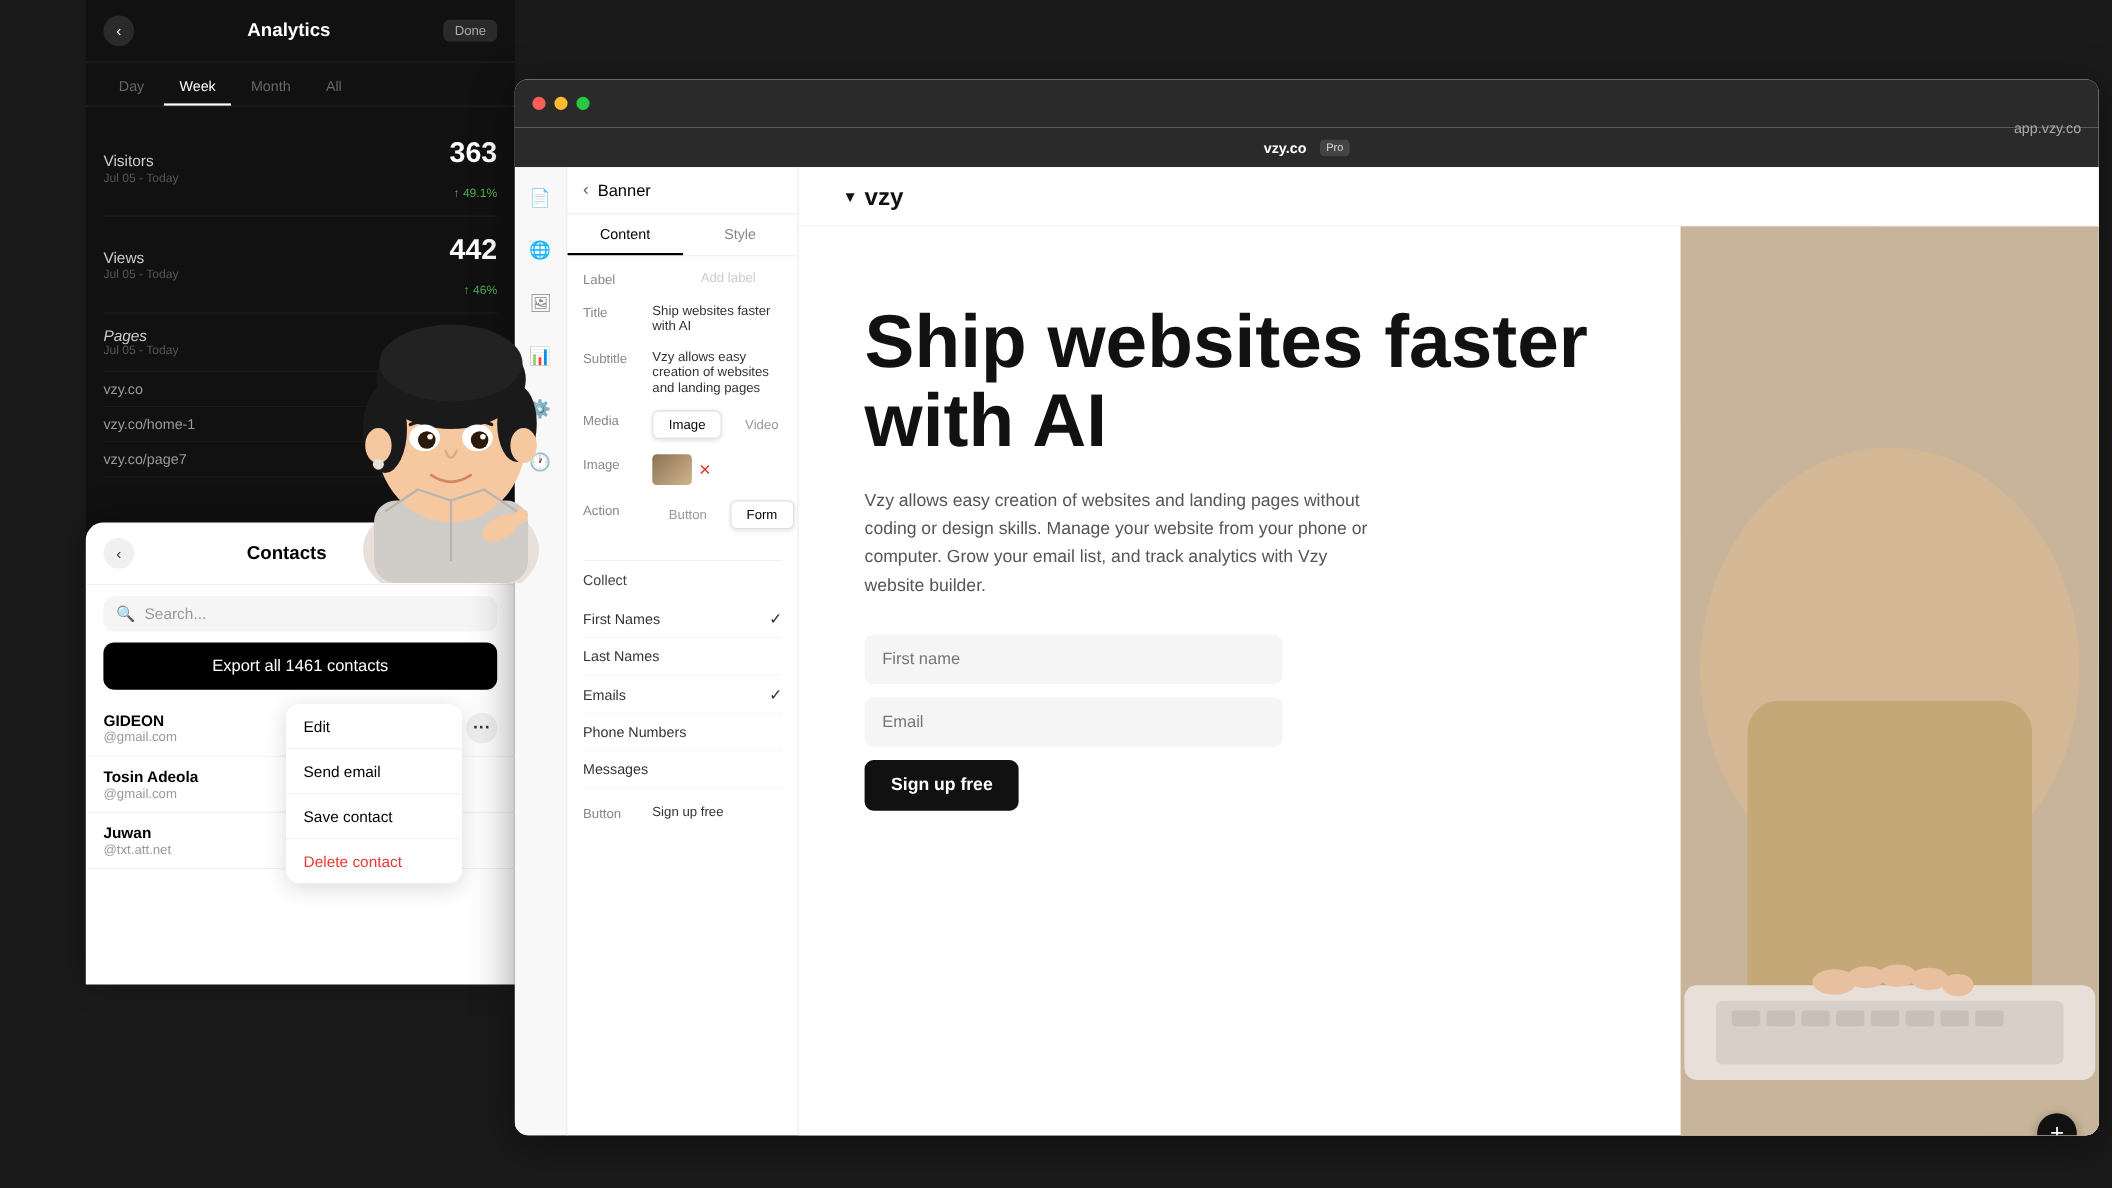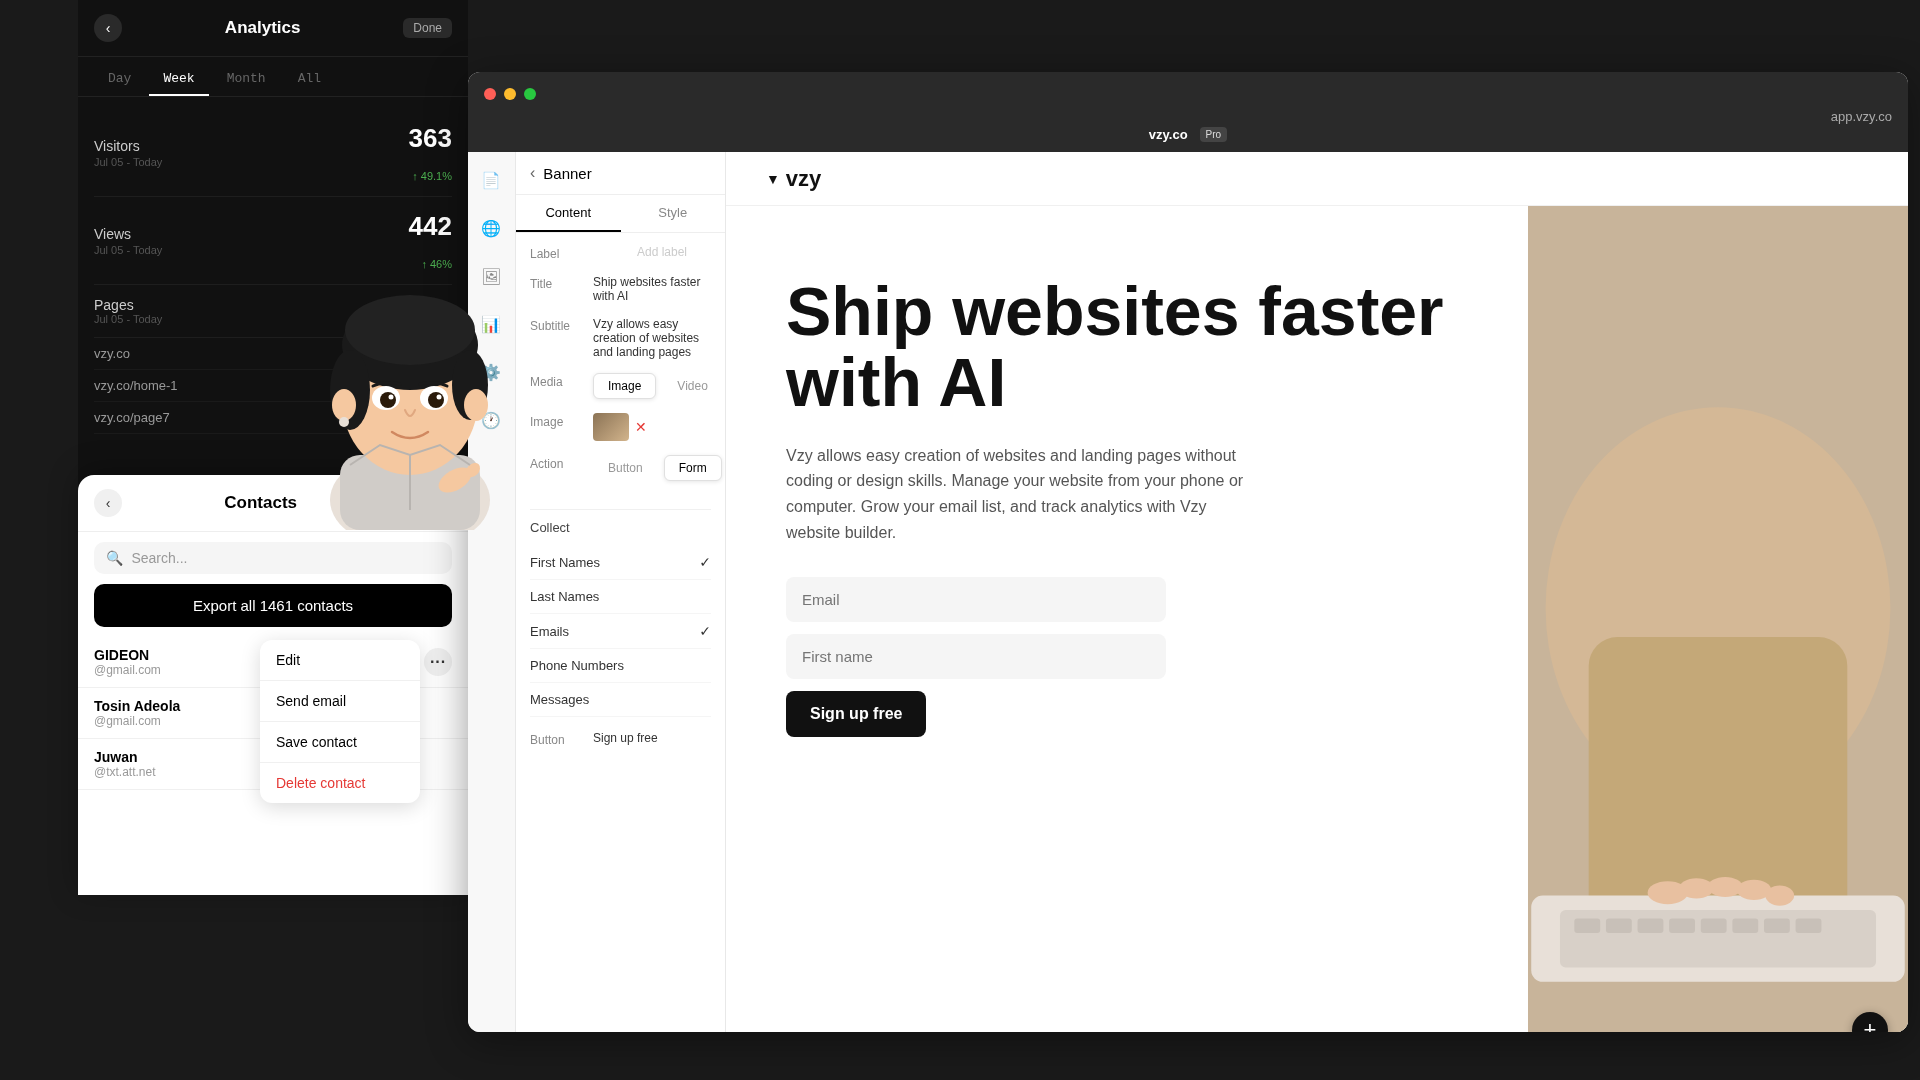--- a/index.html
+++ b/index.html
@@ -56,21 +56,20 @@
       padding: 8px 16px 0;
       border-bottom: 1px solid #222;
       gap: 4px;
     }
     .analytics-tab {
       padding: 6px 14px 8px;
       font-size: 13px;
       color: #666;
       cursor: pointer;
       border-bottom: 2px solid transparent;
-      font-family: Liberation Mono, monospace;
     }
     .analytics-tab.active {
       color: #fff;
       border-bottom: 2px solid #fff;
     }
     .analytics-stats {
       padding: 12px 16px;
     }
     .stat-row {
       display: flex;
@@ -83,21 +82,21 @@
     .stat-sub { font-size: 11px; color: #555; margin-top: 2px; }
     .stat-value { font-size: 26px; font-weight: 700; color: #fff; text-align: right; }
     .stat-change { font-size: 11px; color: #4CAF50; text-align: right; margin-top: 16px; }
     .pages-row {
       display: flex;
       justify-content: space-between;
       align-items: center;
       padding: 12px 0;
       border-bottom: 1px solid #1e1e1e;
     }
-    .pages-label { font-size: 14px; color: #ccc; font-weight: 500; }
+    .pages-label { font-size: 14px; color: #ccc; font-weight: 500; font-style: italic; }
     .pages-sub { font-size: 11px; color: #555; }
     .pages-right { font-size: 11px; color: #555; }
     .page-item {
       padding: 8px 0;
       font-size: 13px;
       color: #999;
       border-bottom: 1px solid #1a1a1a;
     }
 
     
@@ -770,22 +769,22 @@
             <span style="font-size: 14px;">▼</span>
             <span>vzy</span>
           </div>
         </div>
 
         <div class="website-hero">
           <div class="hero-content">
             <h1 class="hero-title">Ship websites faster with AI</h1>
             <p class="hero-subtitle">Vzy allows easy creation of websites and landing pages without coding or design skills. Manage your website from your phone or computer. Grow your email list, and track analytics with Vzy website builder.</p>
             <div class="hero-form">
+              <input class="hero-input" type="text" placeholder="First name" style="">
               <input class="hero-input" type="email" placeholder="Email" style="">
-              <input class="hero-input" type="text" placeholder="First name" style="">
               <button class="hero-btn">Sign up free</button>
             </div>
           </div>
           <div class="hero-image">
             
             <svg width="380" height="100%" viewBox="0 0 380 600" xmlns="http://www.w3.org/2000/svg" preserveAspectRatio="xMidYMid slice">
               <rect width="380" height="600" fill="#c8b49a"></rect>
 
               <ellipse cx="190" cy="280" rx="120" ry="140" fill="#d4b896"></ellipse>
               <rect x="100" y="300" width="180" height="200" rx="20" fill="#c4a878"></rect>

